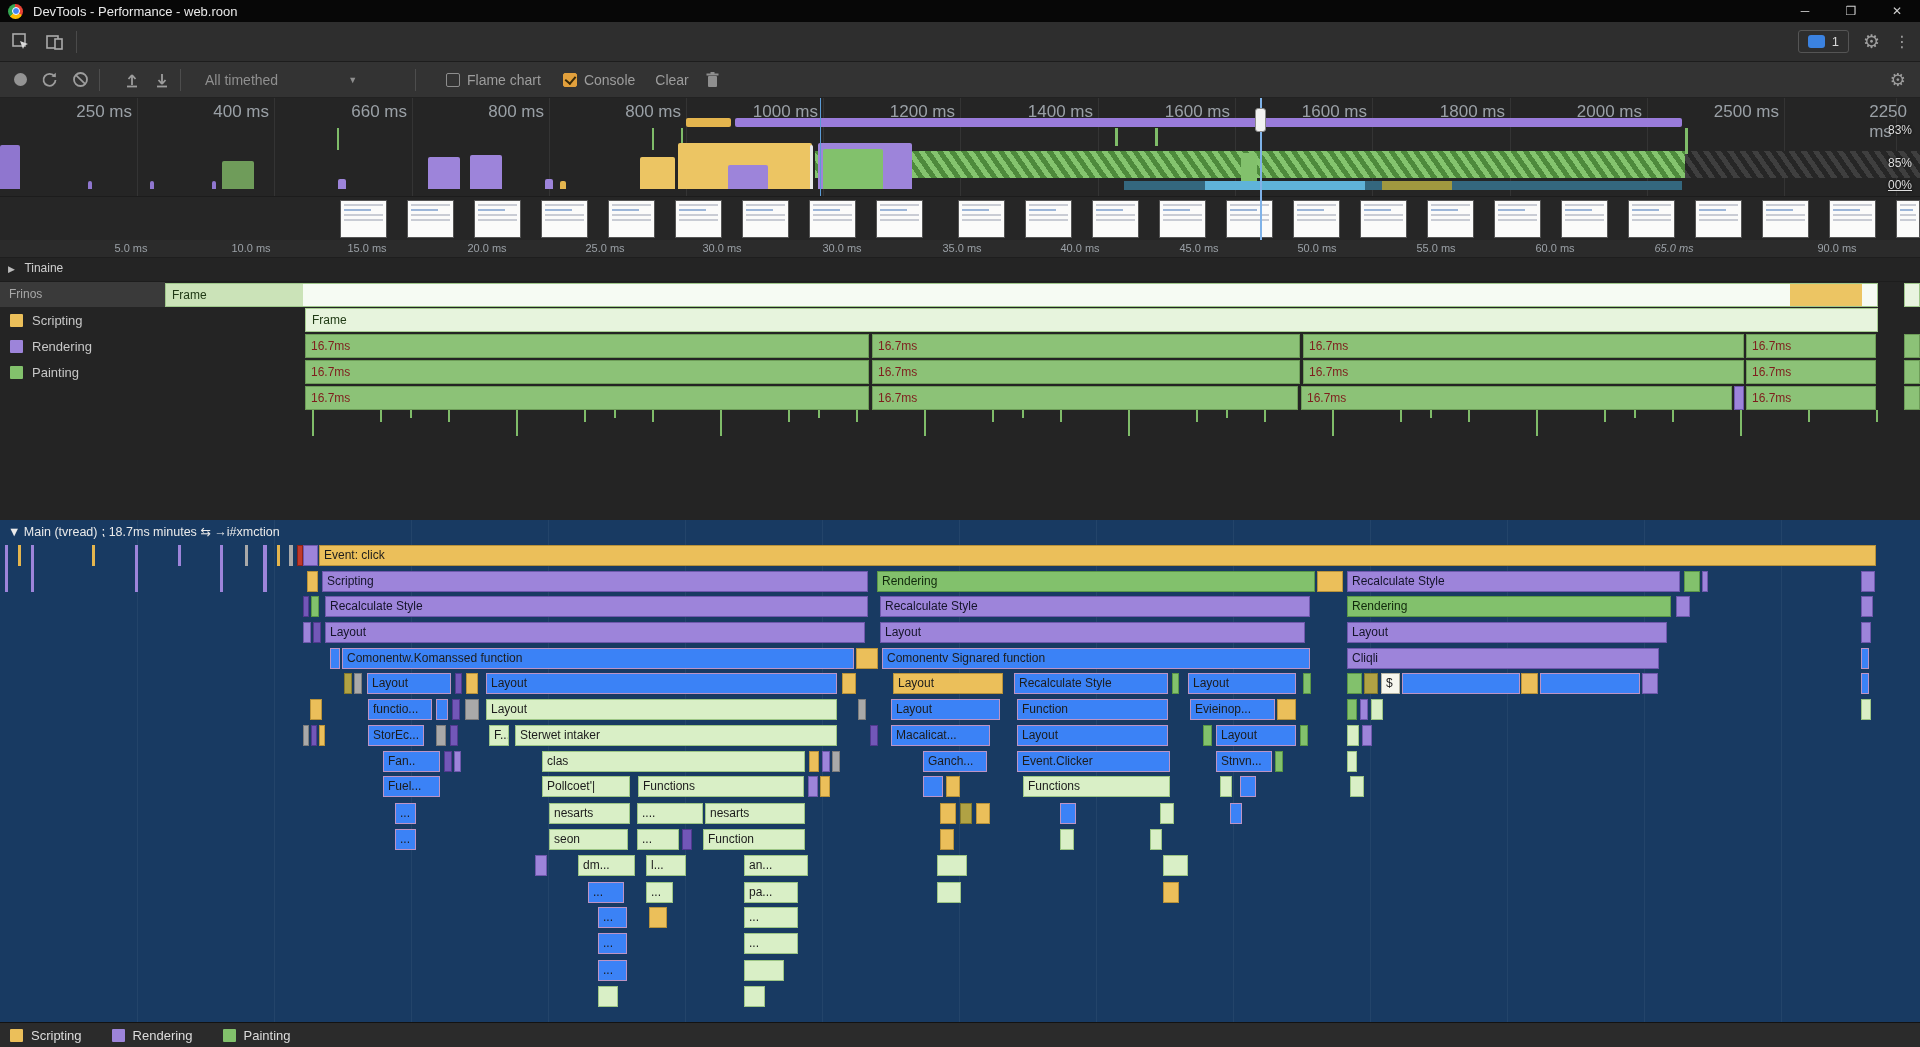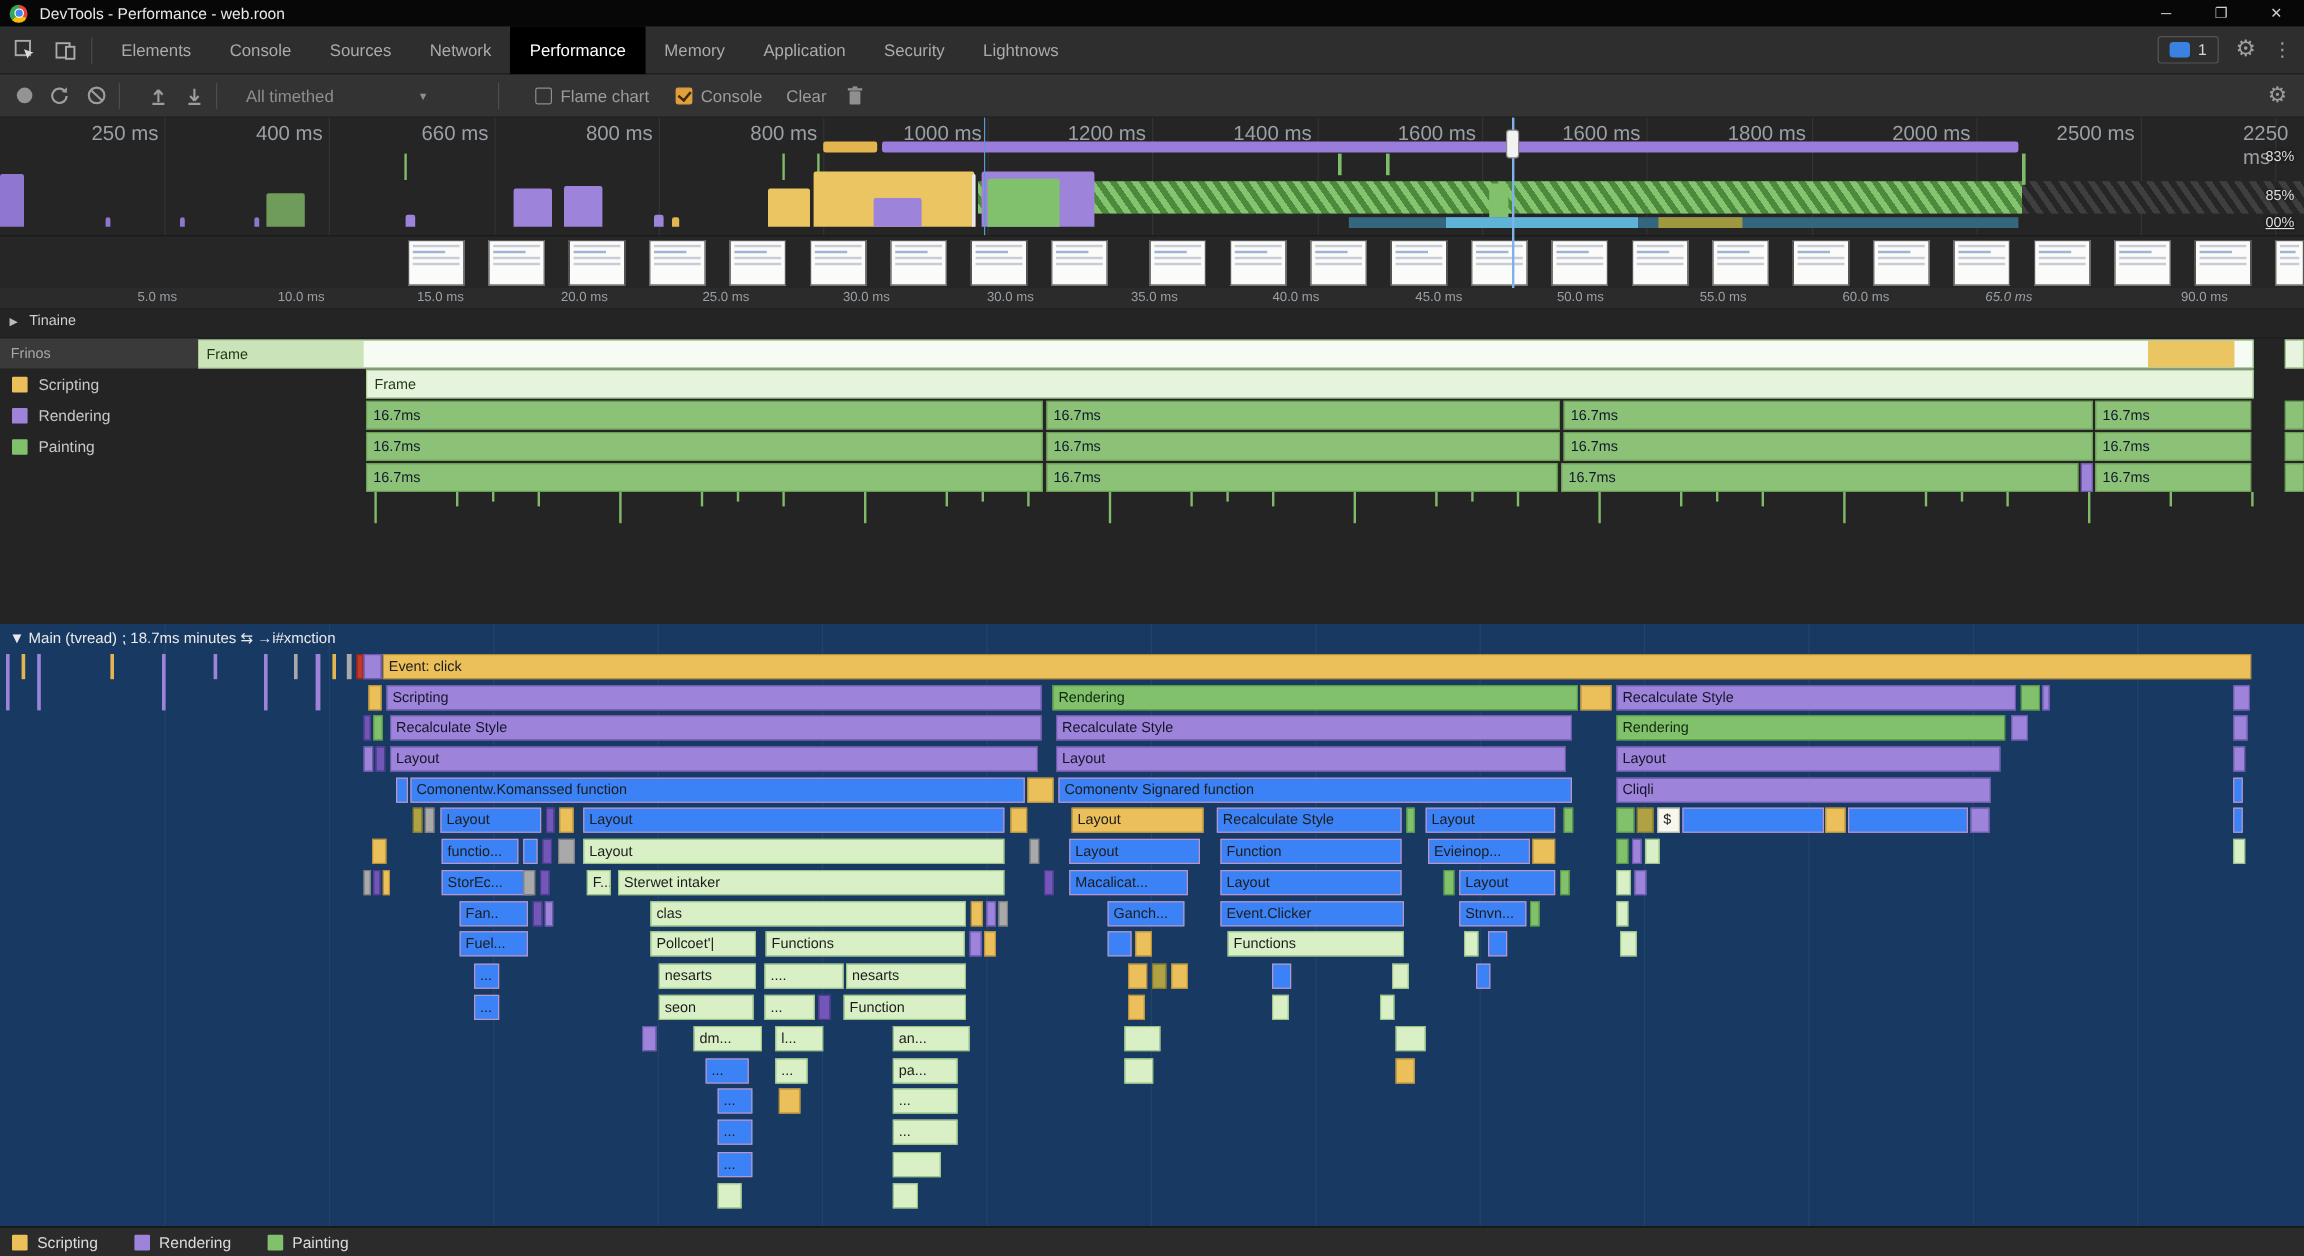--- a/index.html
+++ b/index.html
@@ -57,21 +57,21 @@
   
   #timerow{left:0;top:240px;width:1920px;height:18px;background:#2b2b2b;border-bottom:1px solid #1e1e1e;box-sizing:border-box;}
   .tlabel{position:absolute;top:2px;color:#9aa0a6;font-size:11px;transform:translateX(-50%);}
   #framesec{left:0;top:258px;width:1920px;height:262px;background:#242424;}
   .sechead{color:#cfcfcf;font-size:12px;}
   .tri{display:inline-block;font-size:9px;color:#bbb;margin:0 5px 0 8px;}
   .legend-item{position:absolute;left:10px;display:flex;align-items:center;gap:9px;color:#c7c7c7;font-size:13px;}
   .sq{width:13px;height:13px;border-radius:1px;}
   .framebar{position:absolute;height:24px;box-sizing:border-box;font-size:12px;color:#203a15;}
   .fseg{position:absolute;top:0;height:24px;box-sizing:border-box;border:1px solid #6d9c58;
-        font-size:12px;color:#0f172a;line-height:22px;padding-left:5px;overflow:hidden;white-space:nowrap;}
+        font-size:12px;color:#7f1d1d;line-height:22px;padding-left:5px;overflow:hidden;white-space:nowrap;}
   .ftick{position:absolute;width:2px;background:#7fbc69;}
   
   #mainsec{left:0;top:520px;width:1920px;height:502px;background:#183a62;overflow:hidden;}
   #mainhead{position:absolute;left:8px;top:4px;color:#eaeaea;font-size:12.5px;}
   .vgrid{position:absolute;top:0;width:1px;height:502px;background:rgba(255,255,255,0.05);}
   .bar{position:absolute;height:21px;box-sizing:border-box;font-size:12px;color:#1c1c1c;
        line-height:19px;padding-left:4px;overflow:hidden;white-space:nowrap;border:1px solid rgba(0,0,0,0.28);}
   .c-O{background:#ebbf5a;border-color:#b8923a;}
   .c-P{background:#9d84da;border-color:#6f58ad;color:#14142a;}
   .c-K{background:#3b82f6;border-color:#bd94c4;}
@@ -109,31 +109,20 @@
         <path d="M8 8 L16 11 L12.5 12.5 L11 16 Z" fill="#dadada"></path>
       </svg>
   </span>
   <span class="tb-icon">
     <svg width="18" height="18" viewBox="0 0 18 18">
         <rect x="1" y="3" width="11" height="12" fill="none" stroke="#ababab" stroke-width="1.6"></rect>
         <rect x="9" y="6" width="7" height="10" fill="#2e2e2e" stroke="#ababab" stroke-width="1.6"></rect>
       </svg>
   </span>
   <span class="tb-sep"></span>
-  <div id="tabs-holder" style="display:flex;height:40px;">
-      <div class="tab">Elements</div>
-      <div class="tab">Console</div>
-      <div class="tab">Sources</div>
-      <div class="tab">Network</div>
-      <div class="tab active">Performance</div>
-      <div class="tab">Memory</div>
-      <div class="tab">Application</div>
-      <div class="tab">Security</div>
-      <div class="tab">Lightnows</div>
-    </div>
   <div class="right-icons">
     <span class="bubble-box">
       <span class="bubble"></span>
       <span>1</span>
     </span>
     <span class="gear">⚙</span>
     <span class="dots">⋮</span>
   </div>
 </div>
 
@@ -579,21 +568,21 @@
       <div class="bar c-K" style="left: 1017px; top: 179px; width: 151px;">Function</div>
       <div class="bar c-K" style="left: 1190px; top: 179px; width: 85px;">Evieinop...</div>
       <div class="bar c-O" style="left: 1277px; top: 179px; width: 19px; padding: 0px;"></div>
       <div class="bar c-R" style="left: 1347px; top: 179px; width: 10px; padding: 0px;"></div>
       <div class="bar c-P" style="left: 1360px; top: 179px; width: 8px; padding: 0px;"></div>
       <div class="bar c-G" style="left: 1371px; top: 179px; width: 12px; padding: 0px;"></div>
       <div class="bar c-G" style="left: 1861px; top: 179px; width: 10px; padding: 0px;"></div>
       <div class="bar c-D" style="left: 303px; top: 205px; width: 6px; padding: 0px;"></div>
       <div class="bar c-V" style="left: 311px; top: 205px; width: 6px; padding: 0px;"></div>
       <div class="bar c-O" style="left: 319px; top: 205px; width: 6px; padding: 0px;"></div>
-      <div class="bar c-K" style="left: 368px; top: 205px; width: 76px;">StorEc...</div>
+      <div class="bar c-K" style="left: 368px; top: 205px; width: 56px;">StorEc...</div>
       <div class="bar c-D" style="left: 436px; top: 205px; width: 10px; padding: 0px;"></div>
       <div class="bar c-V" style="left: 450px; top: 205px; width: 8px; padding: 0px;"></div>
       <div class="bar c-G" style="left: 489px; top: 205px; width: 20px;">F...</div>
       <div class="bar c-G" style="left: 515px; top: 205px; width: 322px;">Sterwet intaker</div>
       <div class="bar c-V" style="left: 870px; top: 205px; width: 8px; padding: 0px;"></div>
       <div class="bar c-K" style="left: 891px; top: 205px; width: 99px;">Macalicat...</div>
       <div class="bar c-K" style="left: 1017px; top: 205px; width: 151px;">Layout</div>
       <div class="bar c-R" style="left: 1203px; top: 205px; width: 9px; padding: 0px;"></div>
       <div class="bar c-K" style="left: 1216px; top: 205px; width: 80px;">Layout</div>
       <div class="bar c-R" style="left: 1300px; top: 205px; width: 8px; padding: 0px;"></div>

